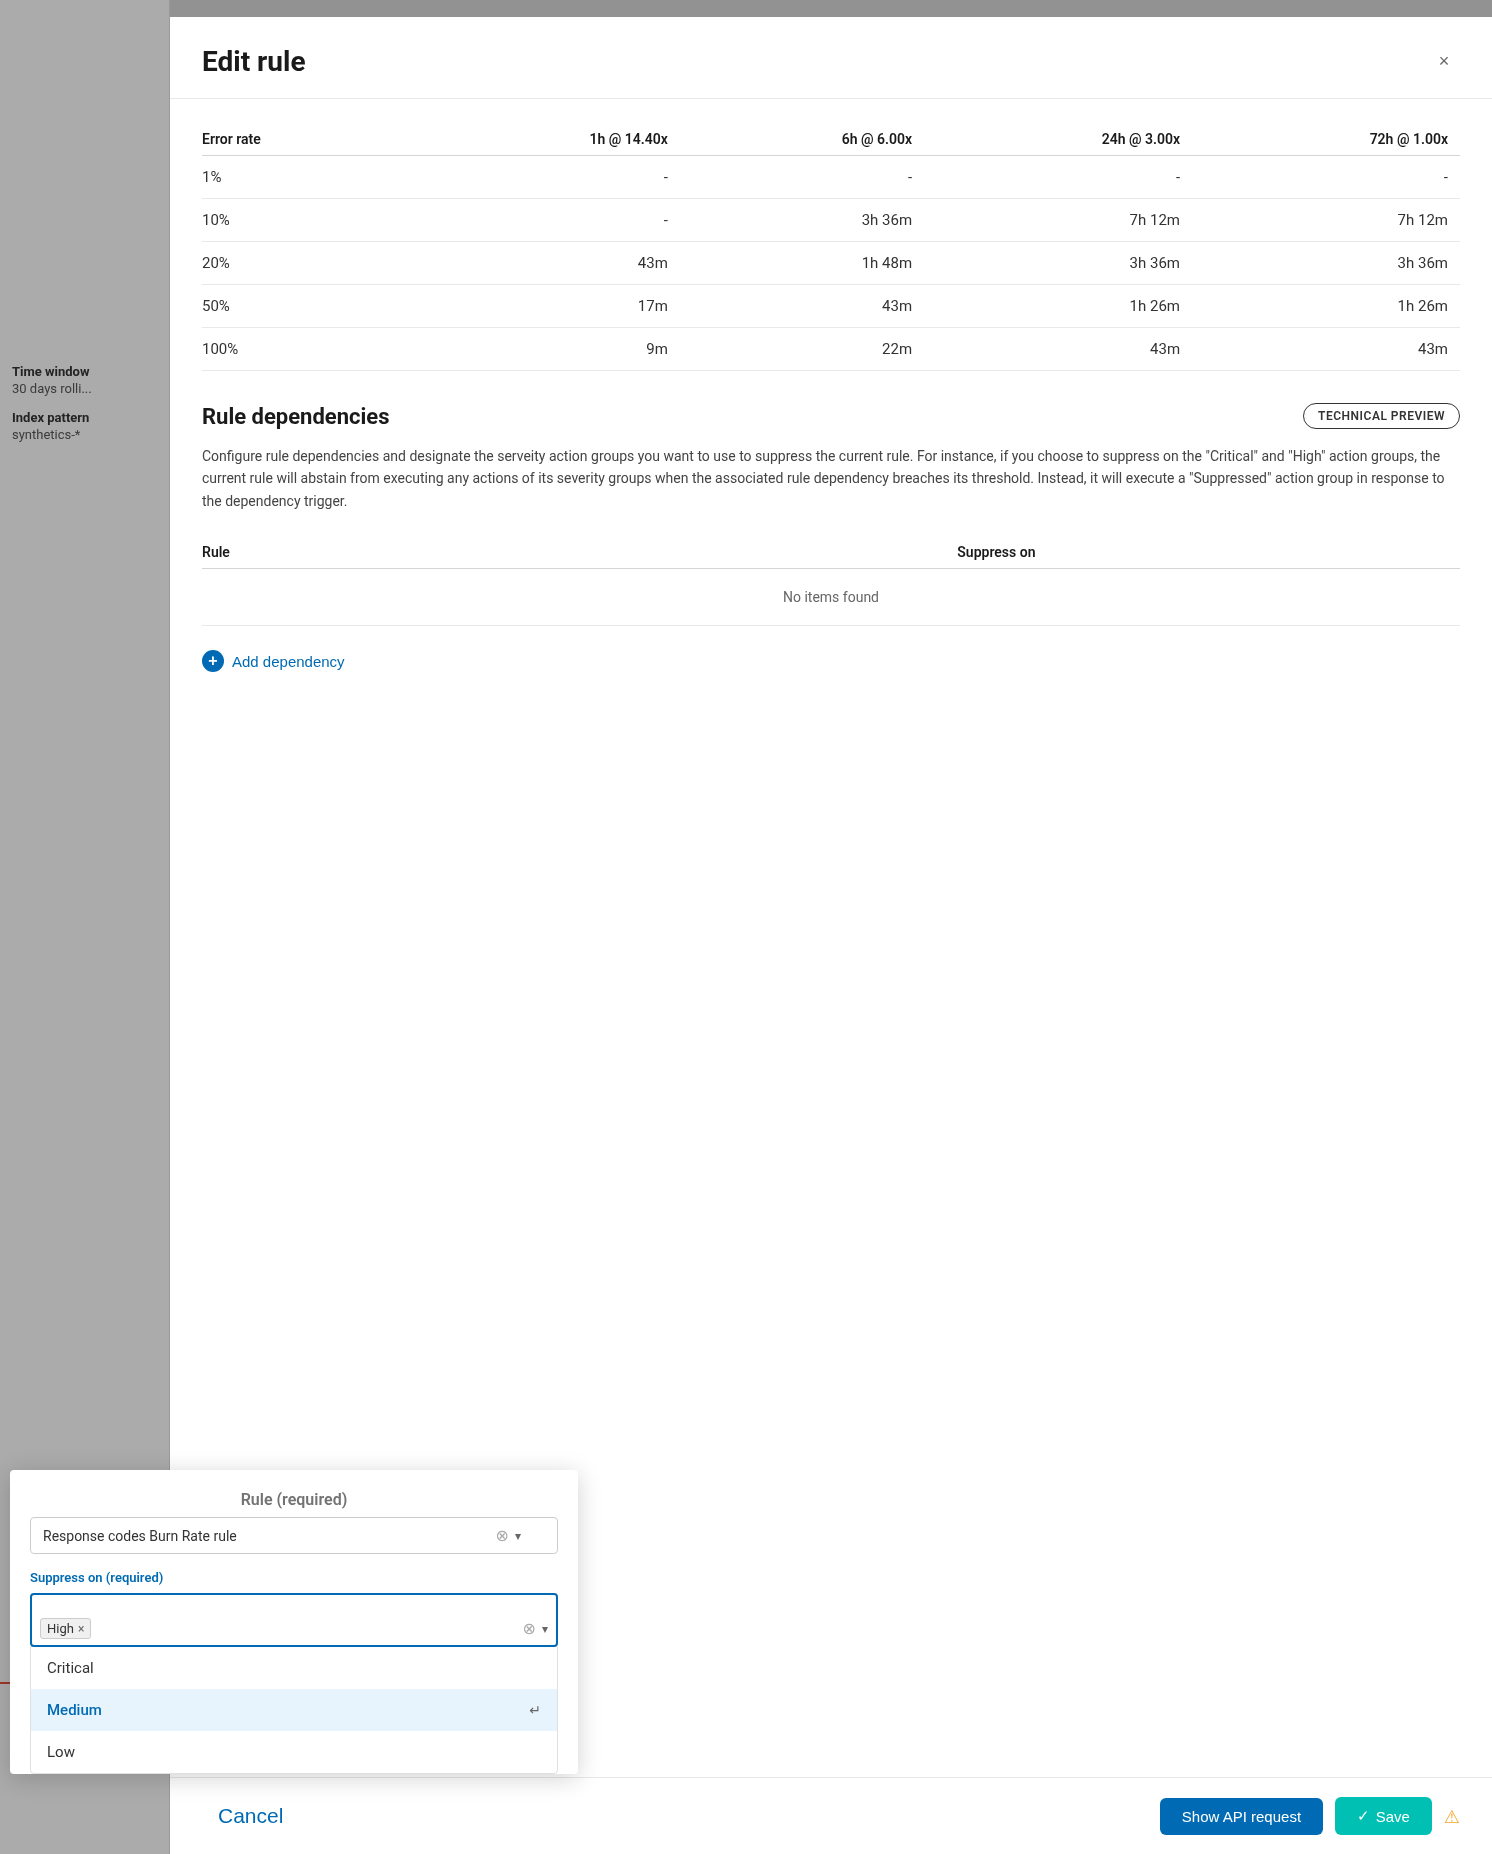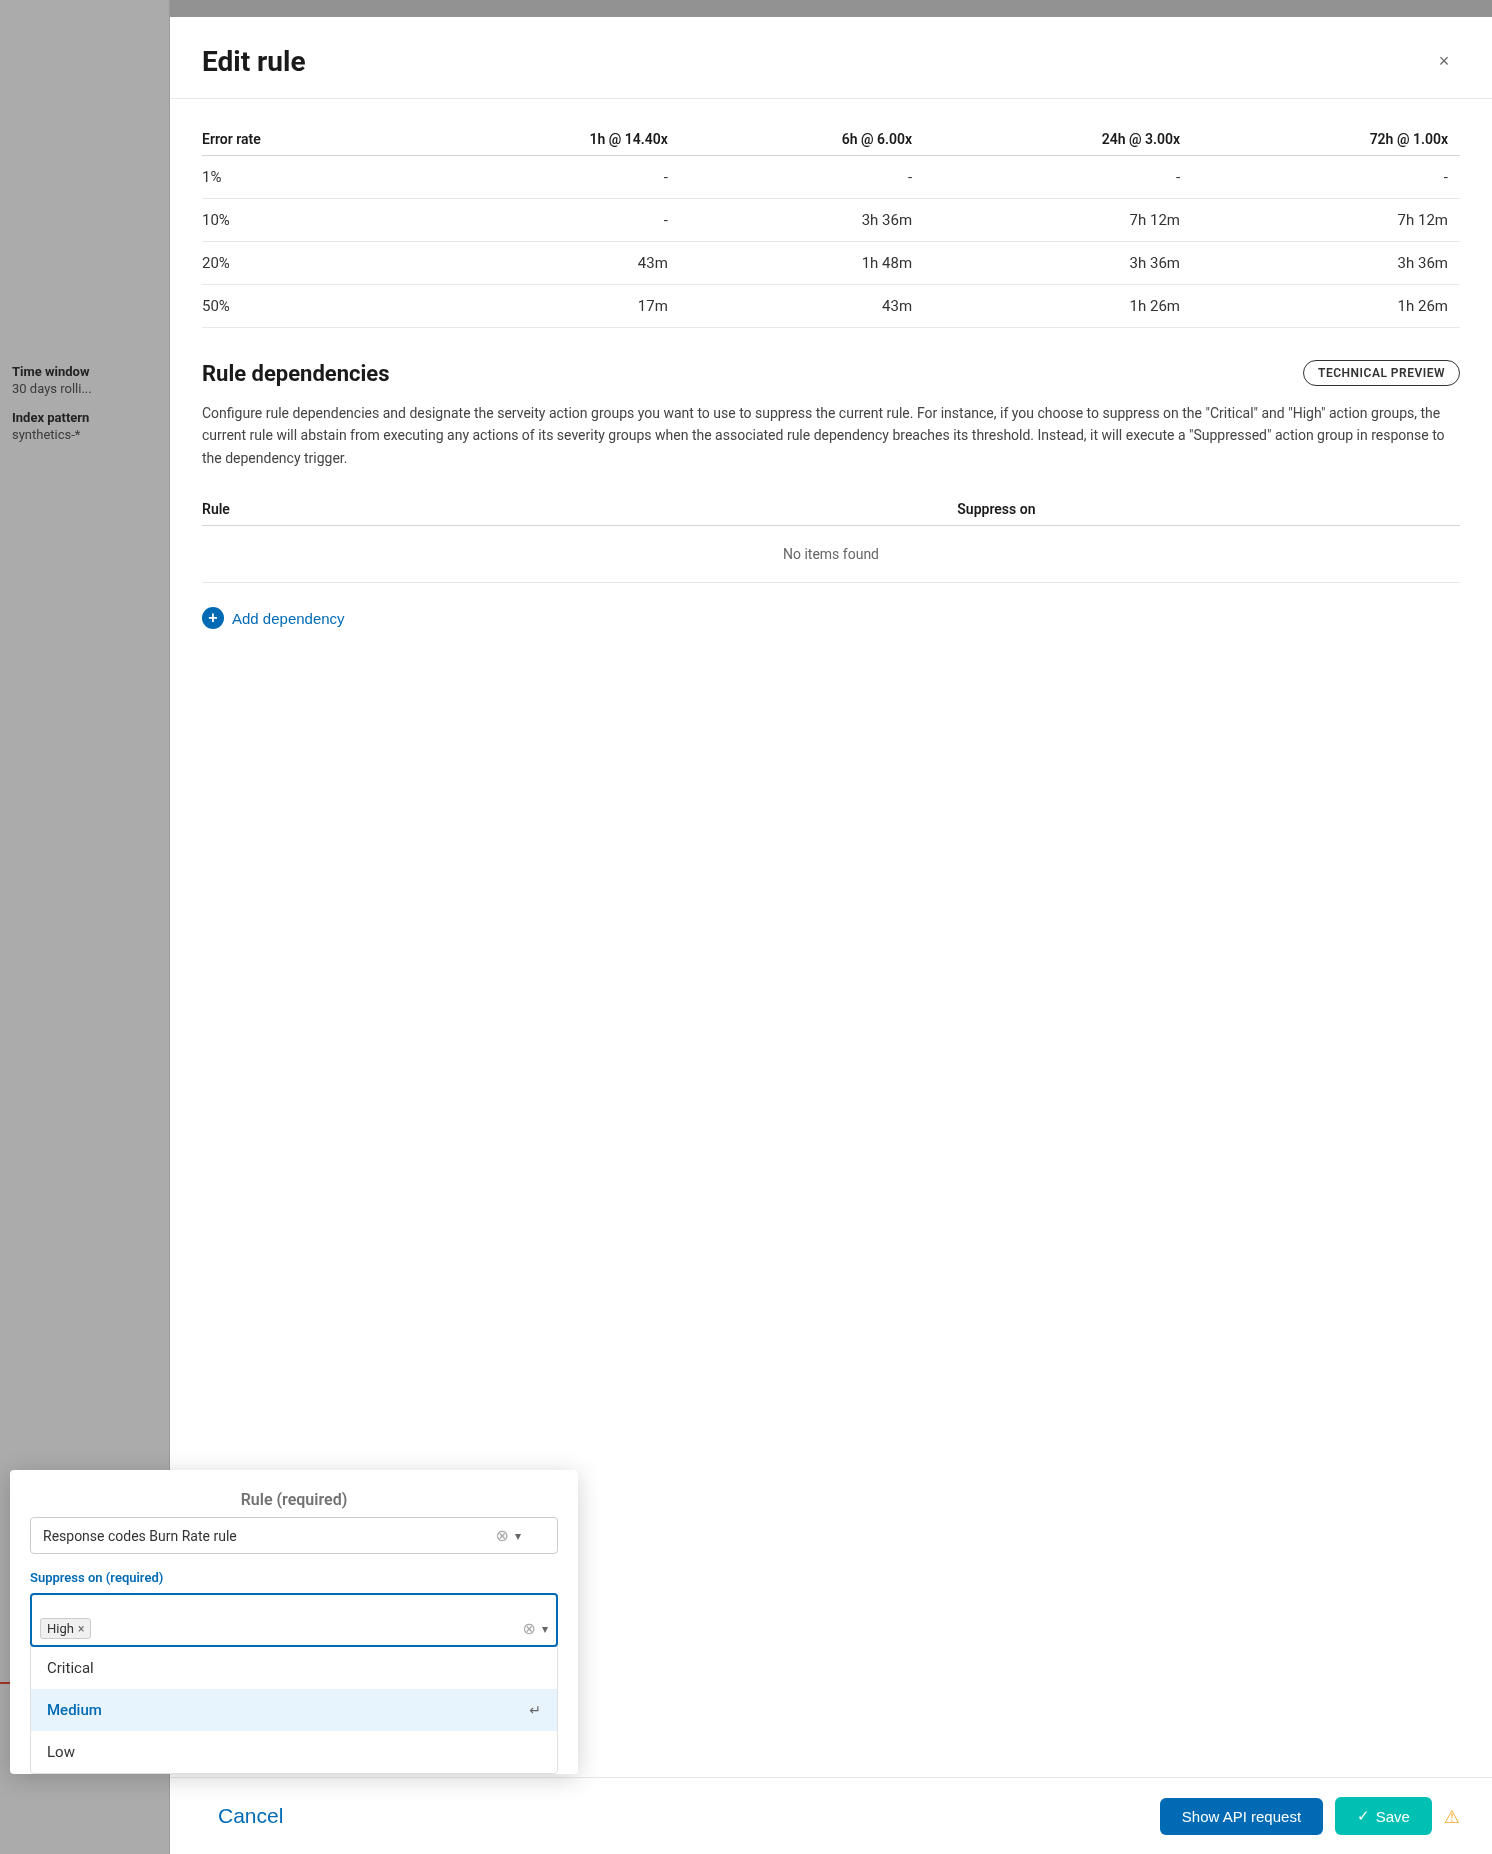--- a/index.html
+++ b/index.html
@@ -545,20 +545,27 @@
             <td style="text-align: right;">3h 36m</td>
             <td style="text-align: right;">3h 36m</td>
           </tr>
           <tr>
             <td>50%</td>
             <td style="text-align: right;">17m</td>
             <td style="text-align: right;">43m</td>
             <td style="text-align: right;">1h 26m</td>
             <td style="text-align: right;">1h 26m</td>
           </tr>
+          <tr>
+            <td>100%</td>
+            <td style="text-align: right;">9m</td>
+            <td style="text-align: right;">22m</td>
+            <td style="text-align: right;">43m</td>
+            <td style="text-align: right;">43m</td>
+          </tr>
         </tbody>
     </table>
 
     <div class="section-header">
       <h2 class="section-title">Rule dependencies</h2>
       <span class="tech-preview-badge">TECHNICAL PREVIEW</span>
     </div>
 
     <p class="section-description">Configure rule dependencies and designate the serveity action groups you want to use to suppress the current rule. For instance, if you choose to suppress on the "Critical" and "High" action groups, the current rule will abstain from executing any actions of its severity groups when the associated rule dependency breaches its threshold. Instead, it will execute a "Suppressed" action group in response to the dependency trigger.</p>
 

